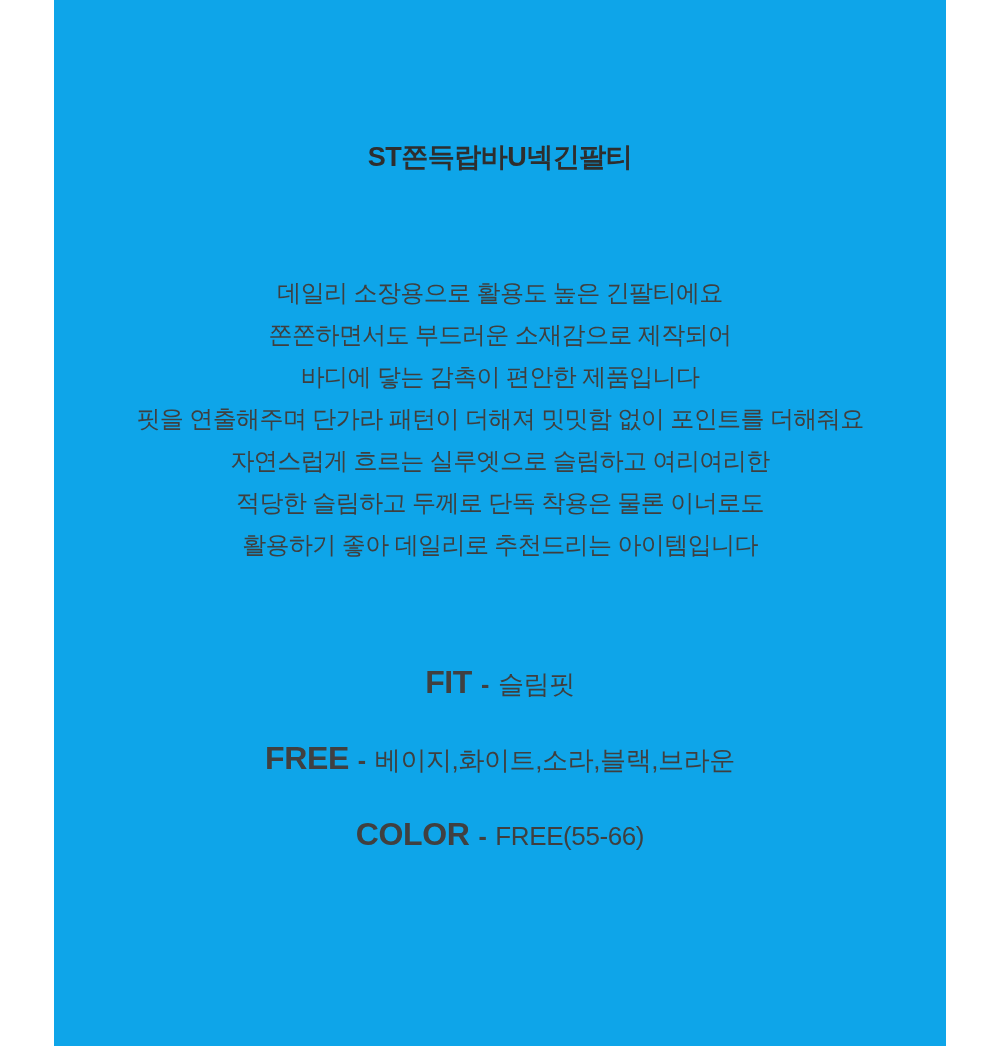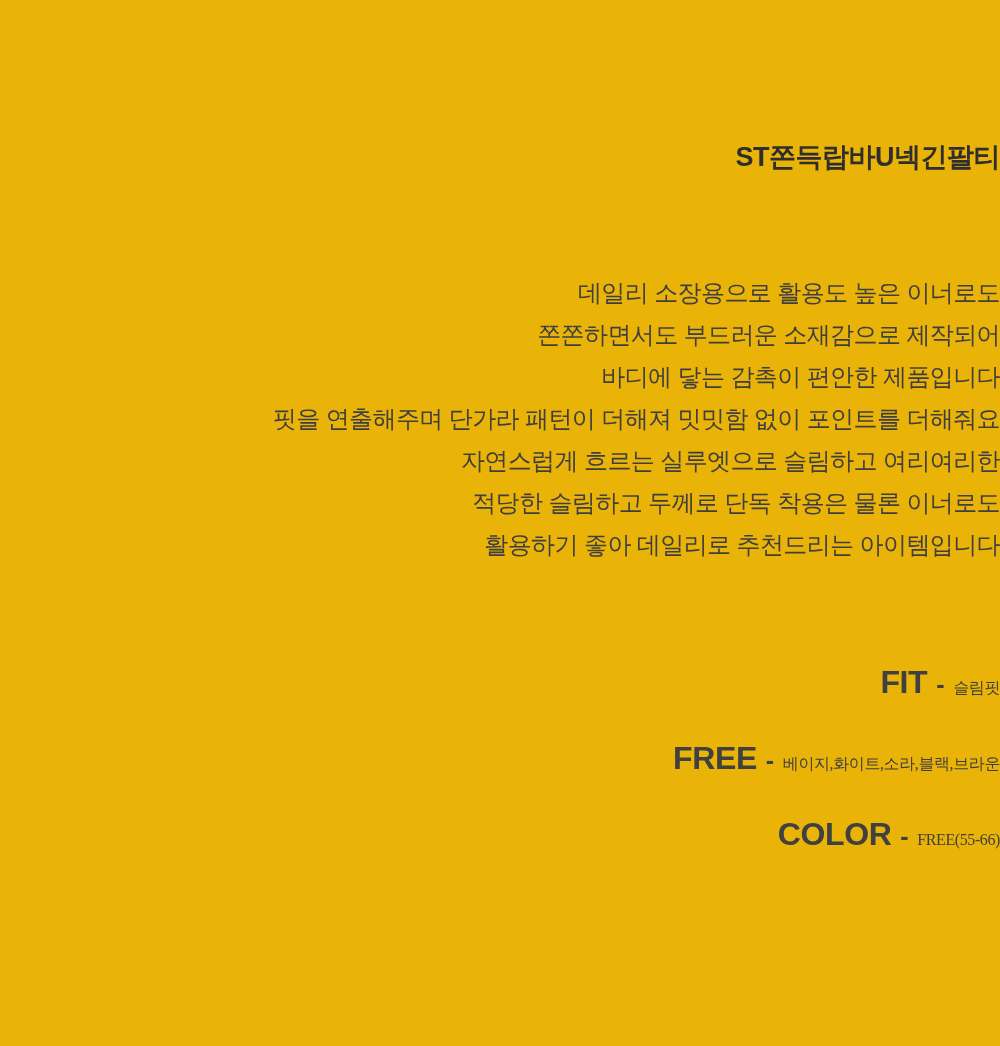--- a/index.html
+++ b/index.html
@@ -2,26 +2,26 @@
 <html><head>
 <meta charset="utf-8">
 <style>
   html, body {
     margin: 0;
     padding: 0;
     background: #ffffff;
   }
   .page {
     position: relative;
-    width: 1000px;
+    width: 892px;
     height: 1046px;
     margin: 0 auto;
-    background: #eab308;
+    background: #0ea5e9;
     font-family: "Liberation Sans", sans-serif;
-    text-align: right;
+    text-align: center;
     overflow: hidden;
   }
   .product-title {
     padding-top: 141px;
     font-size: 27px;
     font-weight: 700;
     line-height: 32px;
     color: #2e2e2e;
     letter-spacing: -0.5px;
   }
@@ -49,34 +49,33 @@
     font-weight: 700;
     color: #404040;
   }
   .spec-sep {
     font-size: 25px;
     font-weight: 700;
     color: #404040;
     margin: 0 9px;
   }
   .spec-value {
-    font-size: 16px;
+    font-size: 26px;
     color: #3f3f3f;
-    font-family: Liberation Serif, serif;
   }
 </style>
 </head>
 <body>
 
 <div class="page">
 
   <div class="product-title">ST쫀득랍바U넥긴팔티</div>
 
   <div class="description">
-    <div class="description-line">데일리 소장용으로 활용도 높은 이너로도</div>
+    <div class="description-line">데일리 소장용으로 활용도 높은 긴팔티에요</div>
     <div class="description-line">쫀쫀하면서도 부드러운 소재감으로 제작되어</div>
     <div class="description-line">바디에 닿는 감촉이 편안한 제품입니다</div>
     <div class="description-line">핏을 연출해주며 단가라 패턴이 더해져 밋밋함 없이 포인트를 더해줘요</div>
     <div class="description-line">자연스럽게 흐르는 실루엣으로 슬림하고 여리여리한</div>
     <div class="description-line">적당한 슬림하고 두께로 단독 착용은 물론 이너로도</div>
     <div class="description-line">활용하기 좋아 데일리로 추천드리는 아이템입니다</div>
   </div>
 
   <div class="specs">
 

